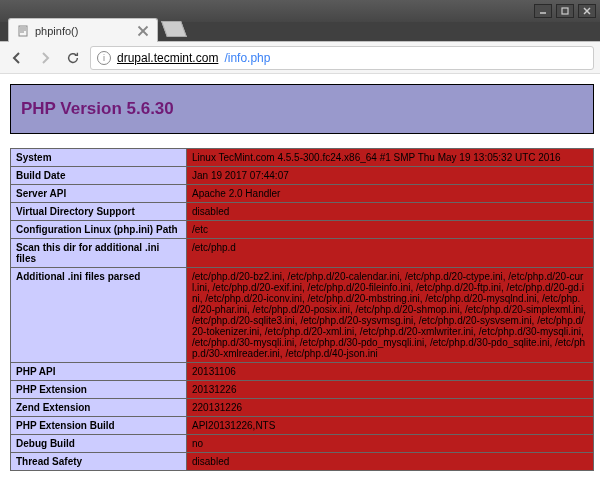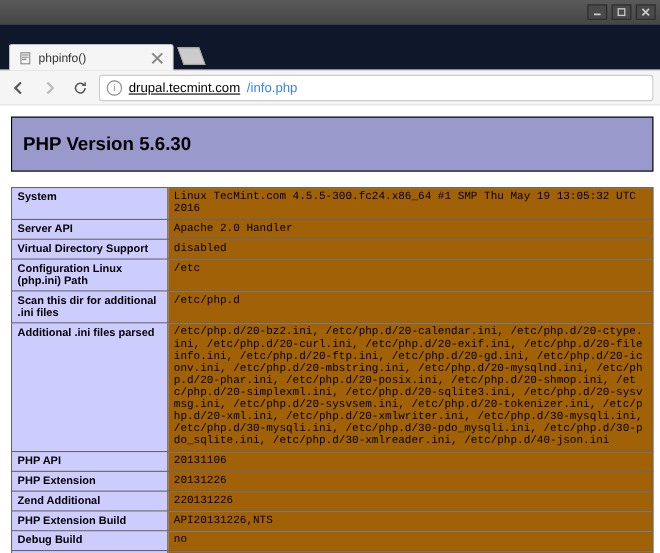--- a/index.html
+++ b/index.html
@@ -4,44 +4,44 @@
 <style>
 * { margin: 0; padding: 0; box-sizing: border-box; }
 body { font-family: Arial, Helvetica, sans-serif; font-size: 11px; background: #fff; width: 600px; height: 503px; overflow: hidden; }
 
 
 .window-titlebar { height: 22px; background: linear-gradient(#5a5a5a, #464646); display: flex; align-items: center; justify-content: flex-end; padding: 0 4px; gap: 4px; }
 .window-btn { width: 18px; height: 14px; background: #4a4a4a; border: 1px solid #2a2a2a; display: flex; align-items: center; justify-content: center; color: #ccc; font-size: 9px; cursor: pointer; }
 .window-btn svg { width: 8px; height: 8px; }
 
 
-.tabstrip { height: 42px; background: #0f172a; display: flex; align-items: flex-end; padding-left: 8px; border-bottom: 1px solid #bfbfbf; }
+.tabstrip { height: 20px; background: #404040; display: flex; align-items: flex-end; padding-left: 8px; border-bottom: 1px solid #bfbfbf; }
 .tab { height: 24px; min-width: 150px; background: #f5f5f5; border: 1px solid #bfbfbf; border-bottom: none; border-radius: 3px 3px 0 0; display: flex; align-items: center; padding: 0 8px; gap: 6px; font-size: 11px; color: #333; position: relative; top: 1px; }
 .tab-favicon { width: 12px; height: 12px; display: flex; align-items: center; justify-content: center; }
 .tab-close { width: 12px; height: 12px; color: #888; cursor: pointer; display: flex; align-items: center; justify-content: center; }
 .newtab { width: 20px; height: 16px; background: #ccc; margin-left: 6px; margin-bottom: 4px; transform: skewX(20deg); border: 1px solid #aaa; cursor: pointer; }
 
 
 .toolbar { height: 32px; background: #f5f5f5; display: flex; align-items: center; padding: 0 6px; gap: 6px; border-bottom: 1px solid #ddd; }
 .nav-btn { width: 22px; height: 22px; display: flex; align-items: center; justify-content: center; color: #555; cursor: pointer; border-radius: 3px; }
 .nav-btn.disabled { color: #bbb; cursor: default; }
 .addrbar { flex: 1; height: 24px; border: 1px solid #ccc; border-radius: 3px; background: #fff; display: flex; align-items: center; padding: 0 6px; gap: 6px; font-size: 12px; color: #333; }
 .addrbar .info-icon { width: 14px; height: 14px; border: 1px solid #888; border-radius: 50%; display: flex; align-items: center; justify-content: center; font-size: 9px; color: #888; }
 .url-main { color: #000; text-decoration: underline; }
 .url-path { color: #3b82f6; }
 
 
 .content { height: calc(503px - 22px - 28px - 32px); overflow: hidden; padding: 10px 6px 6px 10px; background: #fff; }
 .phpinfo-header { background: #9999cc; border: 1px solid #000; padding: 14px 10px; margin-bottom: 14px; }
-.phpinfo-header h1 { font-size: 17px; font-weight: bold; color: #000000; }
+.phpinfo-header h1 { font-size: 17px; font-weight: bold; color: #701a75; }
 
 table.phpinfo { width: 100%; border-collapse: collapse; font-size: 10px; }
 table.phpinfo td { border: 1px solid #666; padding: 3px 5px; vertical-align: top; }
-td.e { background: #ccccff; font-weight: bold; width: 142px; color: #000; }
-td.v { background: #a16207; color: #000; word-break: break-all; font-family: Liberation Mono, monospace; }
+td.e { background: #ccccff; font-weight: bold; width: 176px; color: #000; }
+td.v { background: #b91c1c; color: #000; word-break: break-all; }
 </style>
 </head>
 <body>
 
 <div class="window-titlebar">
   <div class="window-btn">
     <svg viewBox="0 0 8 8">
         <line x1="1" y1="6" x2="7" y2="6" stroke="currentColor" stroke-width="1.5"></line>
       </svg>
   </div>
@@ -107,20 +107,24 @@
   <div class="phpinfo-header">
     <h1>PHP Version 5.6.30</h1>
   </div>
   <table class="phpinfo">
     <tbody id="phpinfo-body">
         <tr>
           <td class="e">System</td>
           <td class="v">Linux TecMint.com 4.5.5-300.fc24.x86_64 #1 SMP Thu May 19 13:05:32 UTC 2016</td>
         </tr>
         <tr>
+          <td class="e">Build Date</td>
+          <td class="v">Jan 19 2017 07:44:07</td>
+        </tr>
+        <tr>
           <td class="e">Server API</td>
           <td class="v">Apache 2.0 Handler</td>
         </tr>
         <tr>
           <td class="e">Virtual Directory Support</td>
           <td class="v">disabled</td>
         </tr>
         <tr>
           <td class="e">Configuration Linux (php.ini) Path</td>
           <td class="v">/etc</td>
@@ -135,21 +139,21 @@
         </tr>
         <tr>
           <td class="e">PHP API</td>
           <td class="v">20131106</td>
         </tr>
         <tr>
           <td class="e">PHP Extension</td>
           <td class="v">20131226</td>
         </tr>
         <tr>
-          <td class="e">Zend Additional</td>
+          <td class="e">Zend Extension</td>
           <td class="v">220131226</td>
         </tr>
         <tr>
           <td class="e">PHP Extension Build</td>
           <td class="v">API20131226,NTS</td>
         </tr>
         <tr>
           <td class="e">Debug Build</td>
           <td class="v">no</td>
         </tr>

